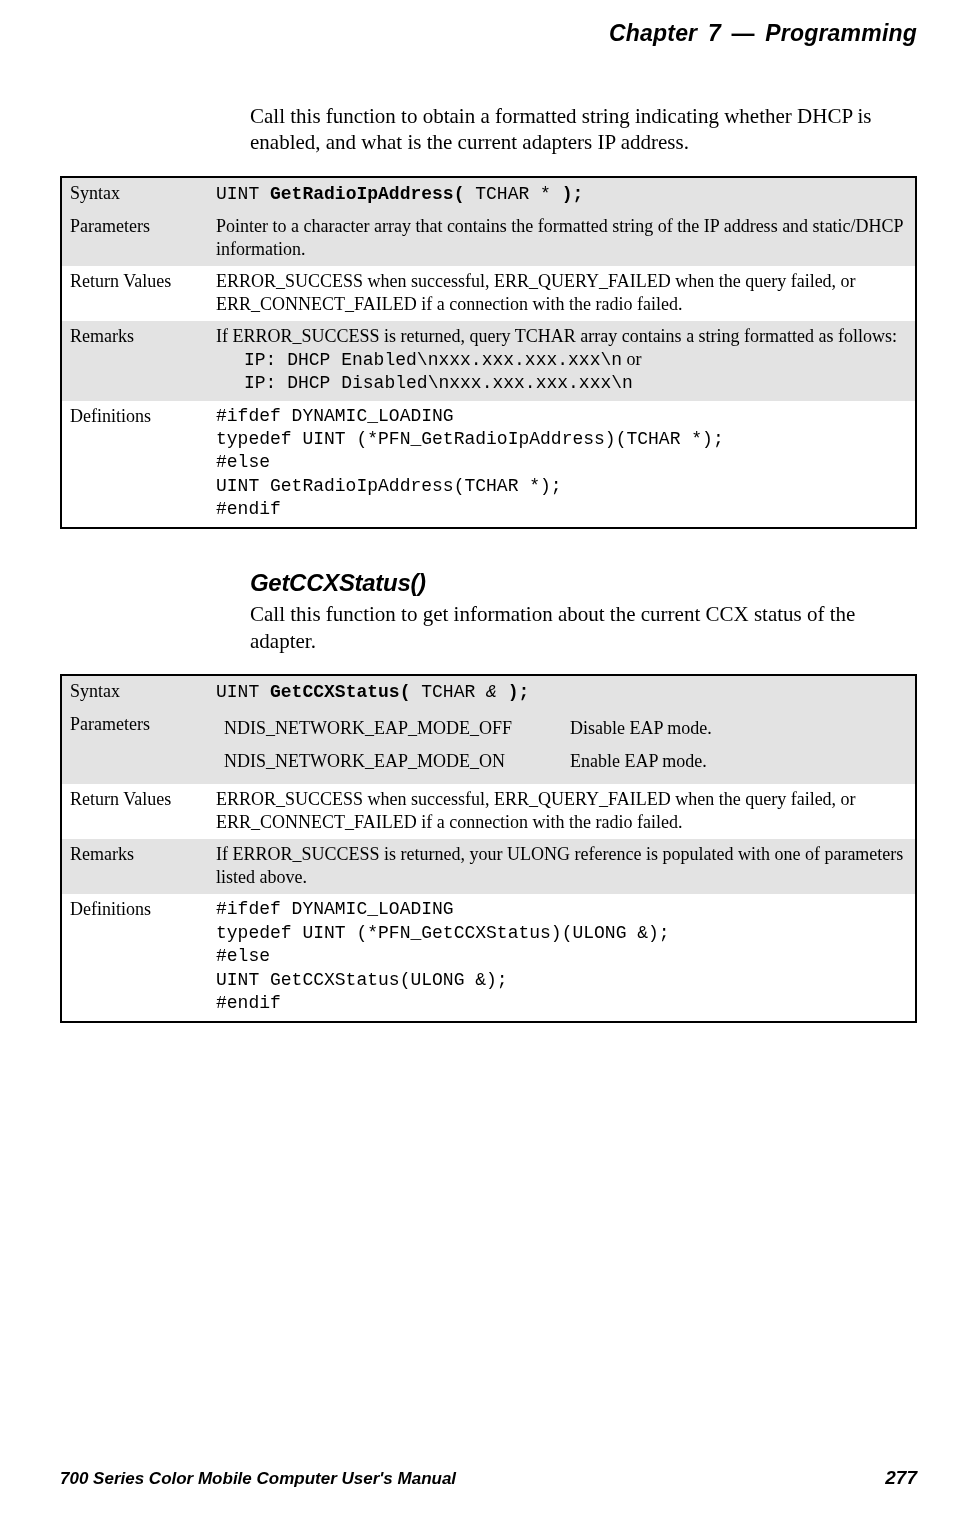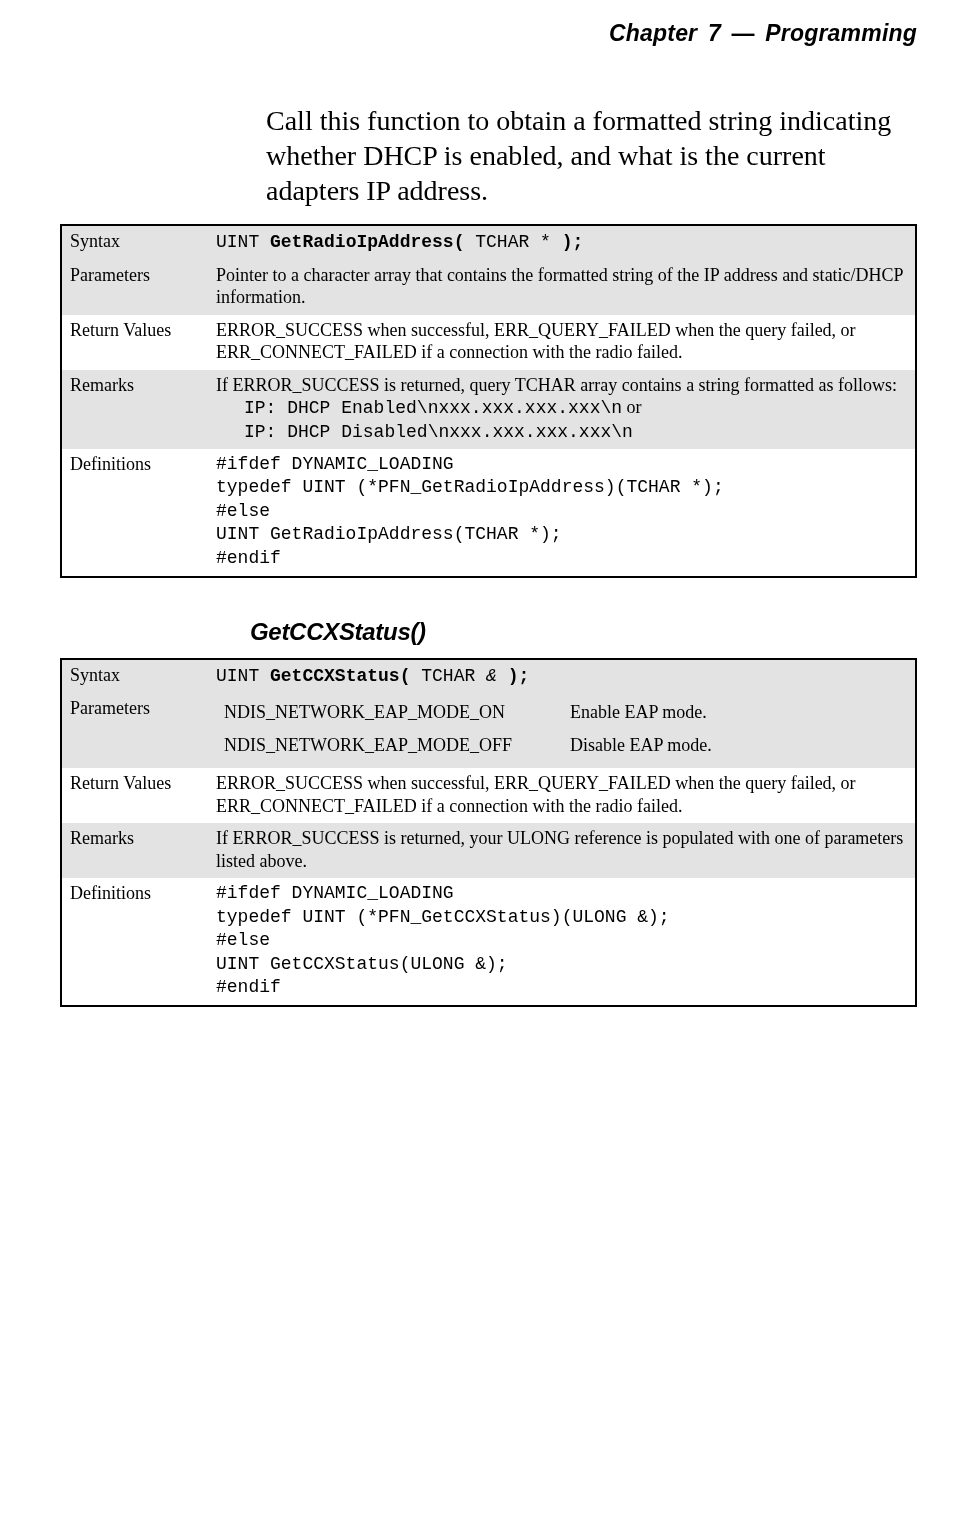--- a/index.html
+++ b/index.html
@@ -39,28 +39,28 @@
   .section h2 {
     font-family: Arial, Helvetica, sans-serif;
     font-weight: 900;
     font-style: italic;
     font-size: 24px;
     margin: 0 0 4px 0;
     letter-spacing: -0.3px;
   }
   .section p.desc {
     font-family: "Times New Roman", Times, serif;
-    font-size: 28px;
+    font-size: 21px;
     line-height: 1.25;
-    margin: 16px;
+    margin: 0;
   }
   table.api {
     border-collapse: collapse;
     width: 100%;
-    margin-top: 12px;
+    margin-top: 20px;
     border: 2px solid #000;
     font-size: 18px;
   }
   table.api td {
     vertical-align: top;
     padding: 4px 8px 6px 8px;
     line-height: 1.25;
   }
   table.api td.label {
     width: 130px;
@@ -167,42 +167,43 @@
 #else
 UINT GetRadioIpAddress(TCHAR *);
 #endif</pre>
       </td>
     </tr>
   </tbody>
     </table>
 
   <div class="section second">
     <h2>GetCCXStatus()</h2>
+    <p class="desc">Call this function to get information about the current CCX status of the adapter.</p>
   </div>
 
   <table class="api">
     <tbody>
         <tr class="shade">
       <td class="label">Syntax</td>
       <td>
         <span class="mono">UINT </span><span class="mono-bold">GetCCXStatus(</span><span class="mono"> TCHAR </span><i class="mono">&amp;</i><span class="mono"> </span><span class="mono-bold">);</span>
       </td>
     </tr>
     <tr class="shade">
       <td class="label">Parameters</td>
       <td>
         <table class="param-table">
           <tbody>
                 <tr>
+            <td class="col1">NDIS_NETWORK_EAP_MODE_OFF</td>
+            <td>Disable EAP mode.</td>
+          </tr>
+          <tr>
             <td class="col1">NDIS_NETWORK_EAP_MODE_ON</td>
             <td>Enable EAP mode.</td>
-          </tr>
-          <tr>
-            <td class="col1">NDIS_NETWORK_EAP_MODE_OFF</td>
-            <td>Disable EAP mode.</td>
           </tr>
         </tbody>
             </table>
       </td>
     </tr>
     <tr>
       <td class="label">Return Values</td>
       <td>ERROR_SUCCESS when successful, ERR_QUERY_FAILED when the query failed, or ERR_CONNECT_FAILED if a connection with the radio failed.</td>
     </tr>
     <tr class="shade">
@@ -215,14 +216,18 @@
         <pre class="code">#ifdef DYNAMIC_LOADING
 typedef UINT (*PFN_GetCCXStatus)(ULONG &amp;);
 #else
 UINT GetCCXStatus(ULONG &amp;);
 #endif</pre>
       </td>
     </tr>
   </tbody>
     </table>
 
+  <div class="footer">
+    <span class="manual">700 Series Color Mobile Computer User's Manual</span>
+    <span class="pagenum">277</span>
+  </div>
 
 </div>
 
 </body></html>

